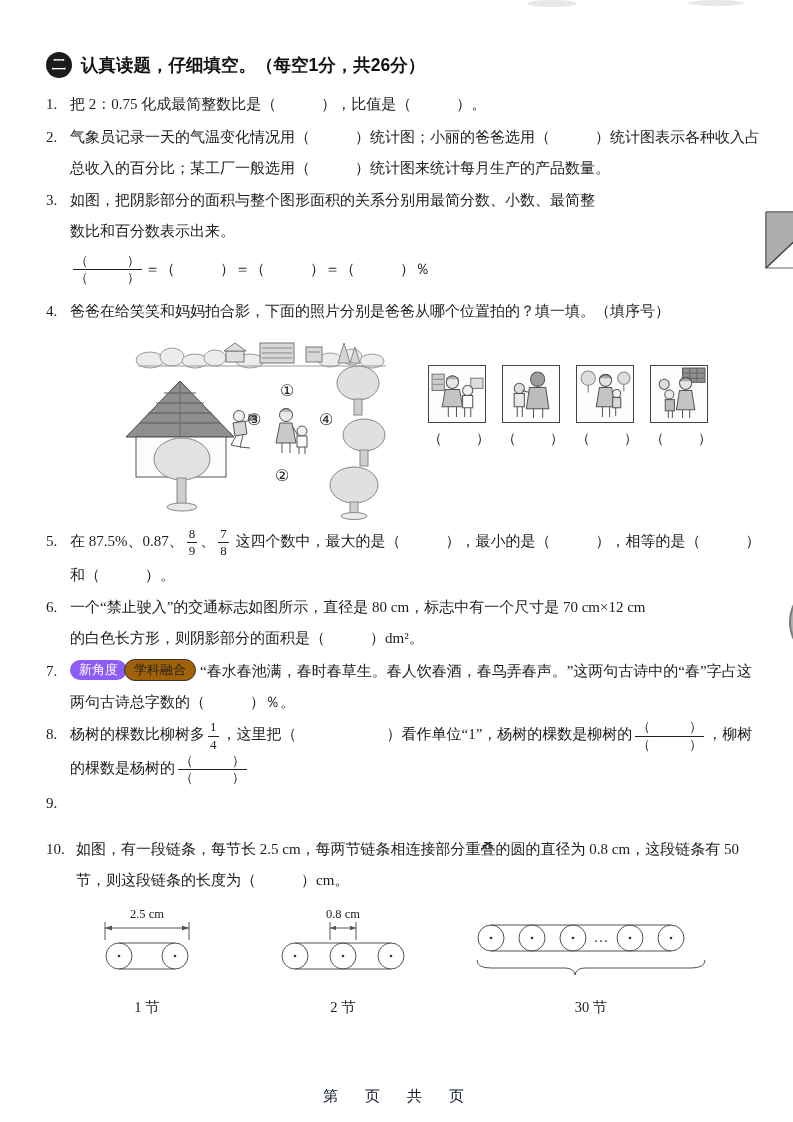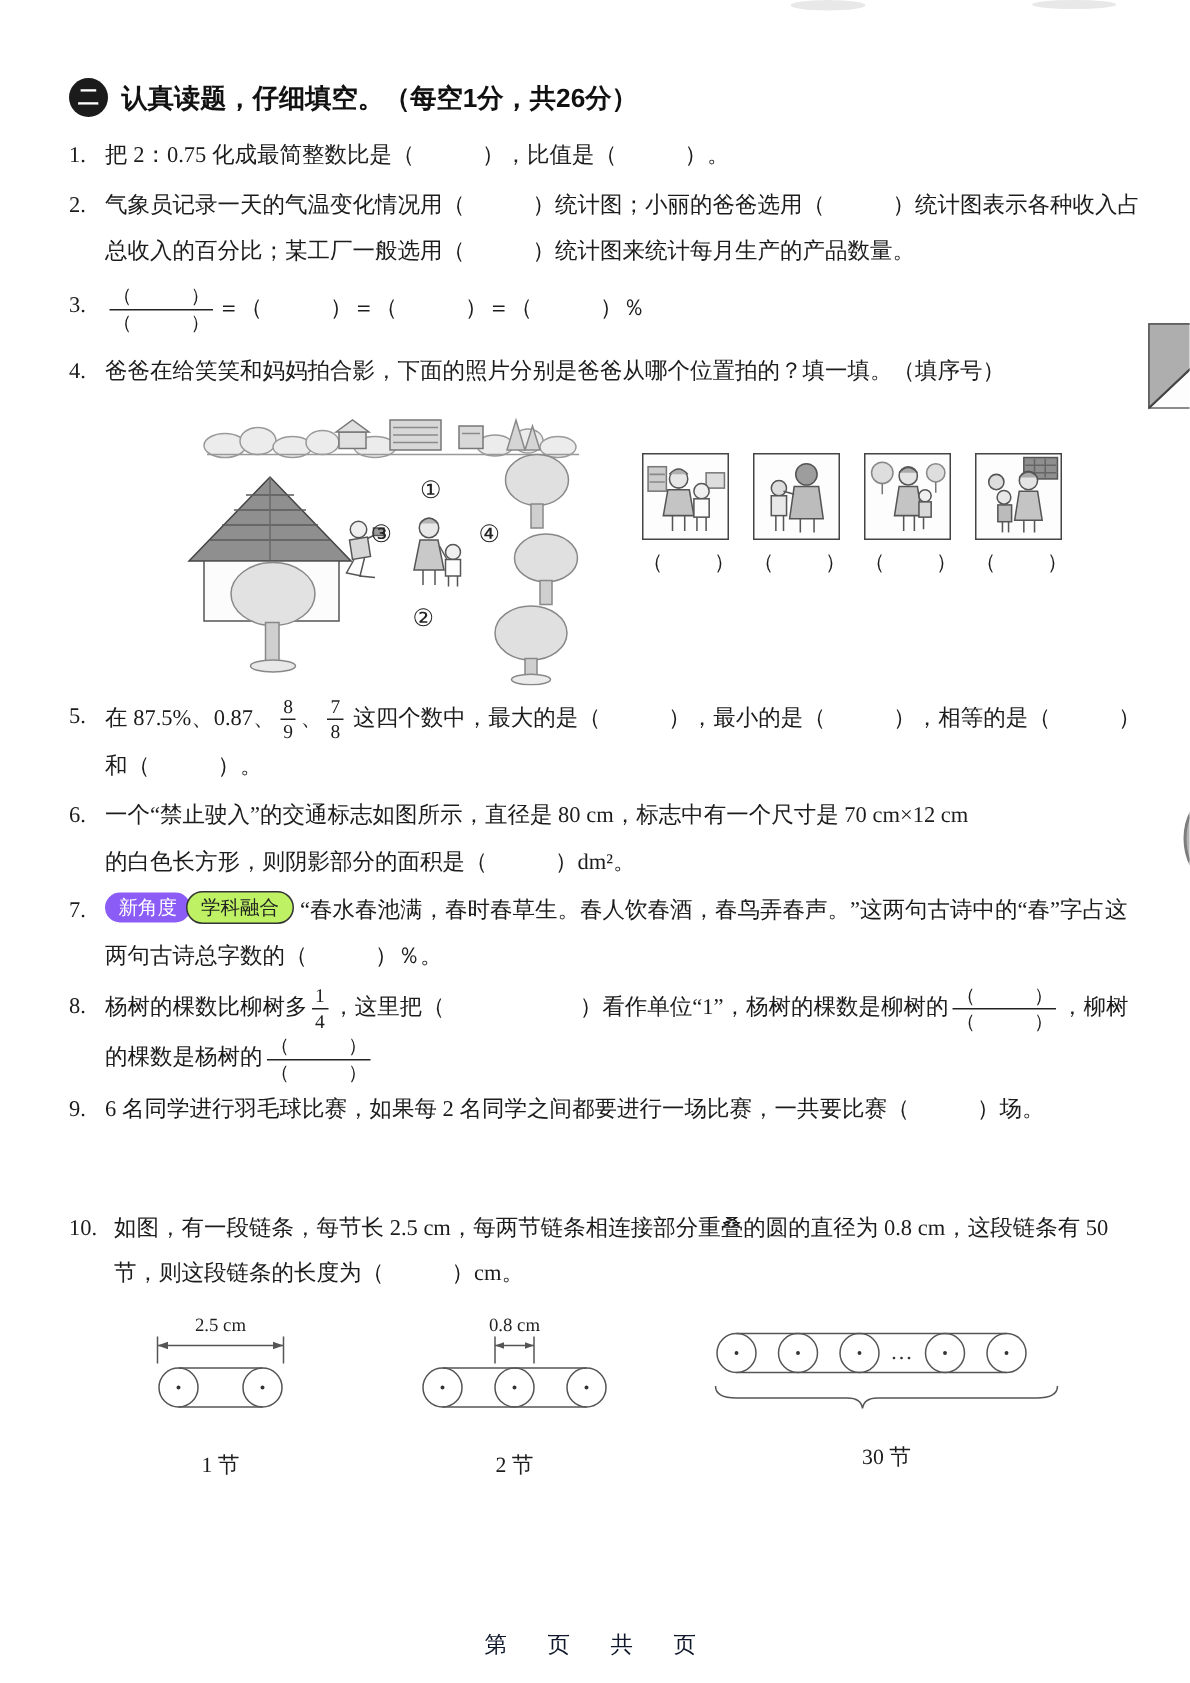--- a/index.html
+++ b/index.html
@@ -61,24 +61,24 @@
 
   
   .q6 { padding-right:110px; }
   .q6-sign { position:absolute; right:-108px; top:-12px; }
 
   
   .badge { display:inline-block; padding:0 9px; border-radius:11px; font-size:13px;
            font-family:"Liberation Sans","DejaVu Sans",sans-serif; line-height:1.55;
            vertical-align:2px; }
   .badge-dark { background:#8b5cf6; color:#fff; }
-  .badge-light { border:1.5px solid #333; color:#222; background:#bef264; margin-left:-3px; margin-right:4px; }
-
-  
-  .chain-row { display:flex; align-items:center; margin:10px 0 0 25px; }
+  .badge-light { border:1.5px solid #333; color:#222; background:#a16207; margin-left:-3px; margin-right:4px; }
+
+  
+  .chain-row { display:flex; align-items:flex-end; margin:10px 0 0 25px; }
   .chain { text-align:center; }
   .chain.c2 { margin-left:80px; }
   .chain.c3 { margin-left:58px; }
   .chain-cap { font-size:14.5px; margin-top:2px; }
   svg text.dim { font-size:12.5px; fill:#222; font-family:"Liberation Serif","DejaVu Serif",serif; }
   svg text.dots { font-size:15px; fill:#333; font-family:"Liberation Serif","DejaVu Serif",serif; }
 
   .footer { position:absolute; bottom:16px; left:0; width:100%; text-align:center;
             font-size:15px; letter-spacing:6px; white-space:pre; color:#0f172a; }
 </style>
@@ -100,20 +100,21 @@
     <span>把 2：0.75 化成最简整数比是（　　　），比值是（　　　）。</span>
   </div>
 
   <div class="q">
     <span class="num">2.</span>
     <span>气象员记录一天的气温变化情况用（　　　）统计图；小丽的爸爸选用（　　　）统计图表示各种收入占总收入的百分比；某工厂一般选用（　　　）统计图来统计每月生产的产品数量。</span>
   </div>
 
   <div class="q q3">
     <span class="num">3.</span>
+    <span>如图，把阴影部分的面积与整个图形面积的关系分别用最简分数、小数、最简整数比和百分数表示出来。</span>
     <div class="frac-row">
       <span class="frac blankf">
         <span class="ft">（　　　）</span>
         <span>（　　　）</span>
       </span>
       <span>＝（　　　）＝（　　　）＝（　　　）％</span>
     </div>
     <div class="q3-fig">
       <svg width="150" height="58" viewBox="0 0 150 58">
         <rect x="1" y="1" width="148" height="56" fill="#fdfdfd" stroke="#666"></rect>
@@ -327,21 +328,20 @@
         <span class="ft">（　　　）</span>
         <span>（　　　）</span>
       </span><span>，柳树的棵数是杨树的</span><span class="frac blankf">
         <span class="ft">（　　　）</span>
         <span>（　　　）</span>
       </span>
   </div>
 
   <div class="q">
     <span class="num">9.</span>
-    <span>6 名同学进行羽毛球比赛，如果每 2 名同学之间都要进行一场比赛，一共要比赛（　　　）场。</span>
   </div>
 
   <div class="q q10">
     <span class="num">10.</span>
     <span>如图，有一段链条，每节长 2.5 cm，每两节链条相连接部分重叠的圆的直径为 0.8 cm，这段链条有 50 节，则这段链条的长度为（　　　）cm。</span>
     <div class="chain-row">
       <div class="chain c1">
         <svg width="92" height="74" viewBox="0 0 92 74">
           <text x="46" y="12" text-anchor="middle" class="dim">2.5 cm</text>
           <line x1="4" y1="22" x2="88" y2="22" stroke="#555"></line>

